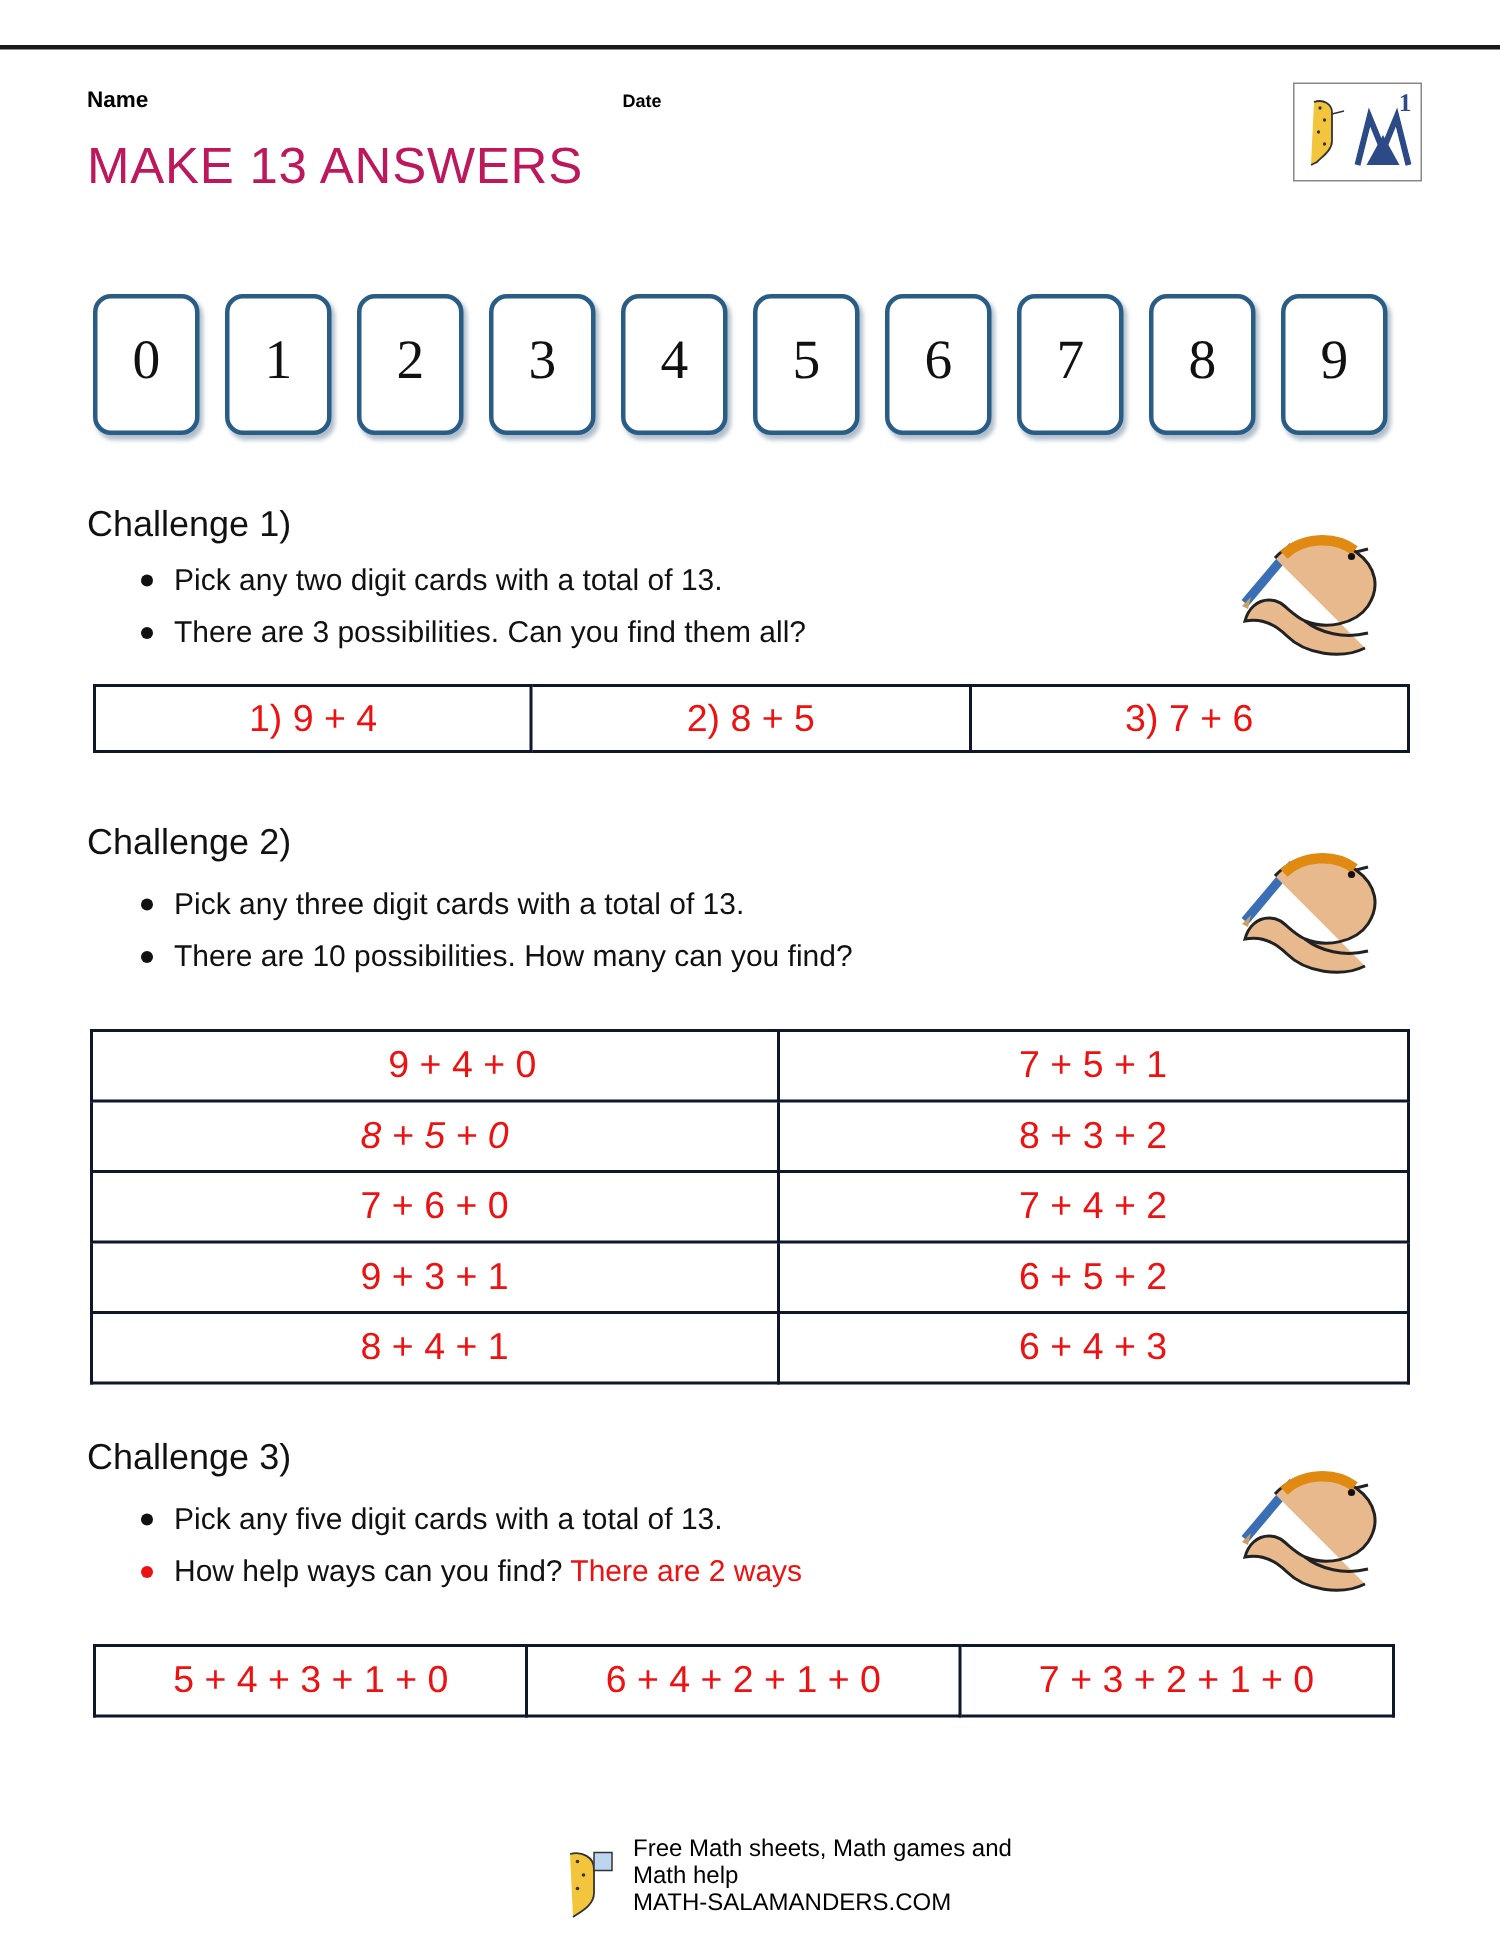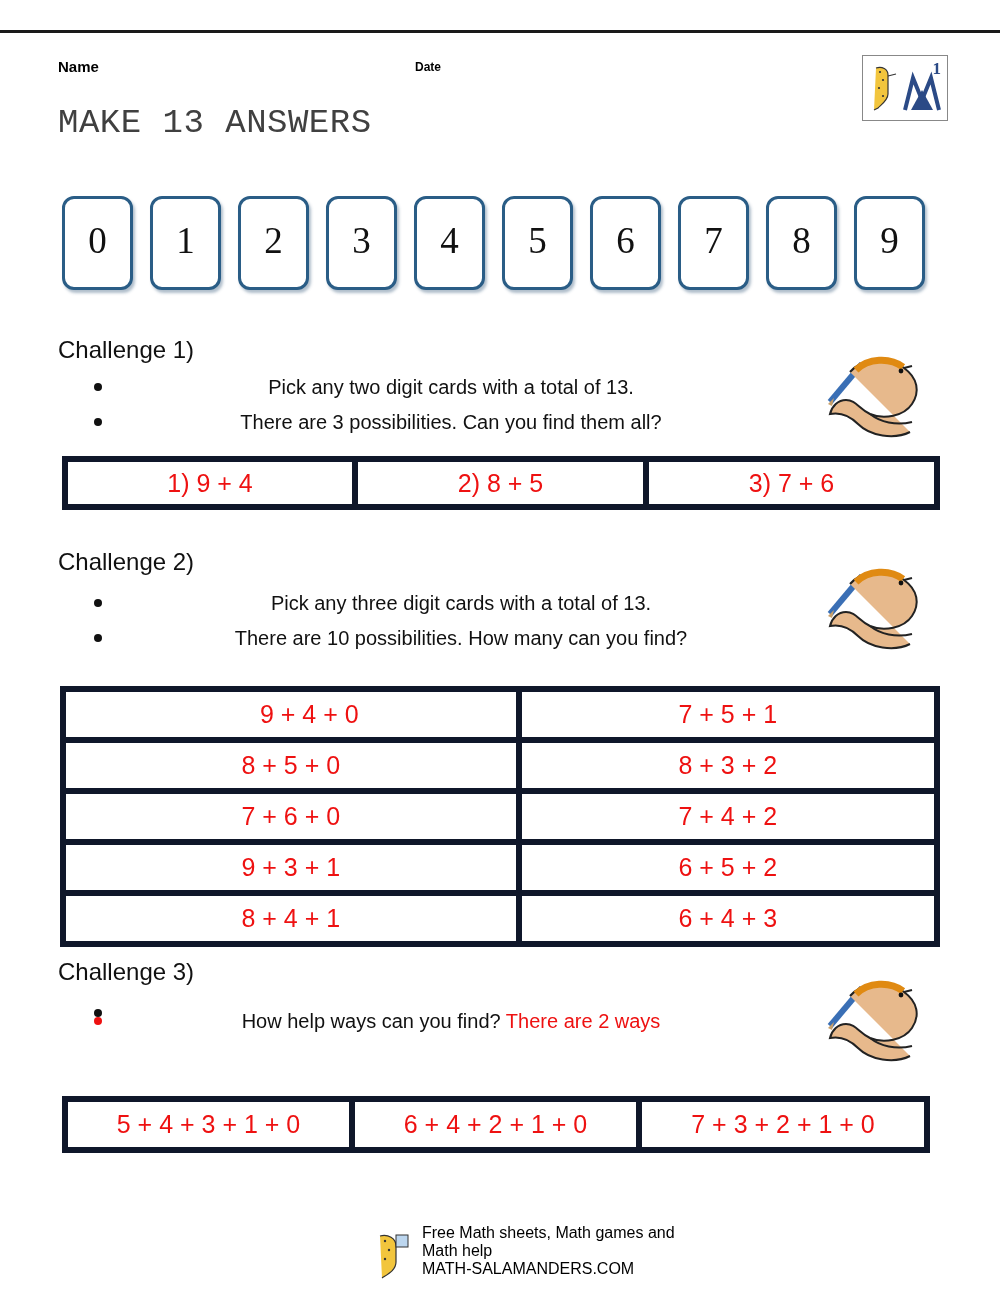--- a/index.html
+++ b/index.html
@@ -47,26 +47,26 @@
   .lbl-date {
     position: absolute;
     left: 357px;
     top: 2px;
     font-size: 12px;
     font-weight: bold;
     color: #000;
   }
   .title {
     position: absolute;
-    top: 104px;
+    top: 92px;
     left: 58px;
     font-size: 34px;
     letter-spacing: 0.5px;
-    color: #404040;
-    font-family: Liberation Mono, monospace;
+    color: #be185d;
+    font-family: Liberation Sans, sans-serif;
     font-weight: normal;
   }
   
   .logo-box {
     position: absolute;
     top: 55px;
     left: 862px;
     width: 86px;
     height: 66px;
     border: 1px solid #888;
@@ -136,42 +136,41 @@
   .bullets {
     position: absolute;
     font-size: 20px;
     color: #111;
   }
   .bullet {
     position: relative;
     margin: 0 0 8px 0;
     padding-left: 30px;
     line-height: 1.35;
-    text-align: center;
   }
   .bullet .dot {
     position: absolute;
     left: 8px;
     top: 9px;
     width: 8px;
     height: 8px;
     border-radius: 50%;
     background: #111;
   }
   .bullet.red .dot { background: #ee1111; }
   .redtext { color: #ee1111; }
 
   
   table.ans {
     position: absolute;
     border-collapse: collapse;
     background: #fff;
   }
   table.ans td {
-    border: 6px solid #0f172a;
+    border: 2px solid #0f172a;
     text-align: center;
     color: #ee1111;
     font-size: 25px;
     font-family: "Liberation Sans", sans-serif;
     padding: 0;
   }
 
   
   .sal-draw { position: absolute; }
   .footer-wrap {
@@ -300,41 +299,41 @@
     <path d="M70 70 C80 78 96 82 112 78" fill="none" stroke="#222" stroke-width="2"></path>
   </svg>
 
   <table class="ans" style="top:686px; left:60px; width:880px;">
     <tbody>
         <tr>
       <td style="width:440px; height:45px;padding-left:37px;">9 + 4 + 0</td>
       <td style="width:440px; height:45px;">7 + 5 + 1</td>
     </tr>
     <tr>
-      <td style="height:45px;">8 + 5 + 0</td>
+      <td style="height:45px;font-style:italic;">8 + 5 + 0</td>
       <td style="height:45px;">8 + 3 + 2</td>
     </tr>
     <tr>
       <td style="height:45px;">7 + 6 + 0</td>
       <td style="height:45px;">7 + 4 + 2</td>
     </tr>
     <tr>
       <td style="height:45px;">9 + 3 + 1</td>
       <td style="height:45px;">6 + 5 + 2</td>
     </tr>
     <tr>
       <td style="height:45px;">8 + 4 + 1</td>
       <td style="height:45px;margin-top:45px;">6 + 4 + 3</td>
     </tr>
   </tbody>
     </table>
 
   <div class="challenge-title" style="top:958px; left:58px;">Challenge 3)</div>
   <div class="bullets" style="top:1000px; left:86px; width:700px;">
-    <div class="bullet"><span class="dot"></span></div>
+    <div class="bullet"><span class="dot"></span><span>Pick any five digit cards with a total of 13.</span></div>
     <div class="bullet red"><span class="dot"></span><span>How help ways can you find? </span><span class="redtext">There are 2 ways</span></div>
   </div>
 
   <svg class="sal-draw" style="top:968px; left:800px; width:130px; height:100px;" viewBox="0 0 130 100">
     <path d="M30 58 L62 20" stroke="#3a6fb5" stroke-width="6" fill="none"></path>
     <path d="M28 60 L34 54 L32 62 Z" fill="#c8a06a"></path>
     <path d="M50 28 C62 14 88 12 104 24 C118 34 120 48 112 60 C104 72 84 76 70 70 C58 64 56 56 46 56 C38 56 32 62 30 70 C40 68 50 72 58 80 C70 92 94 96 110 88" fill="#e7b98c" stroke="#222" stroke-width="2"></path>
     <path d="M56 26 C68 14 90 13 103 23" fill="none" stroke="#e08a12" stroke-width="7"></path>
     <circle cx="101" cy="27" r="2.4" fill="#111"></circle>
     <path d="M104 24 L112 22" stroke="#222" stroke-width="2" fill="none"></path>

